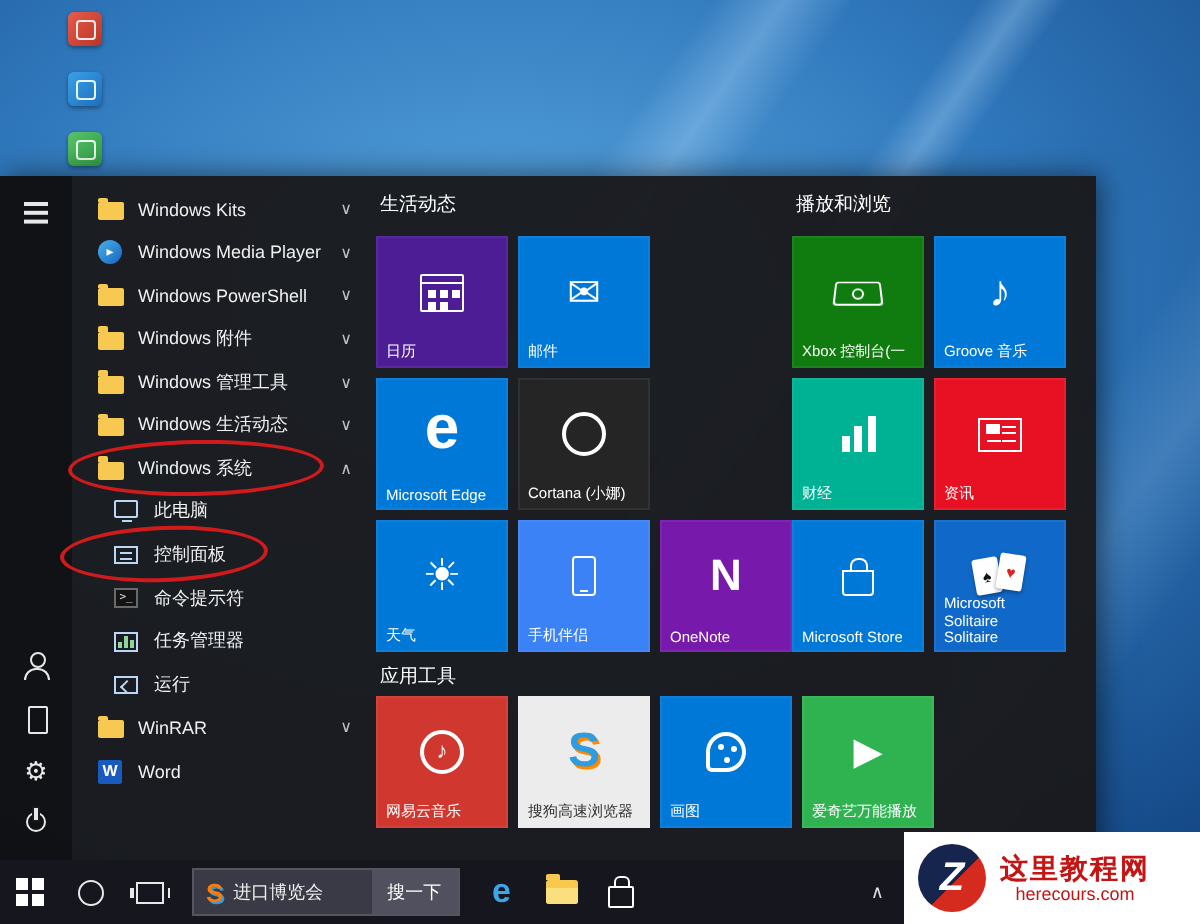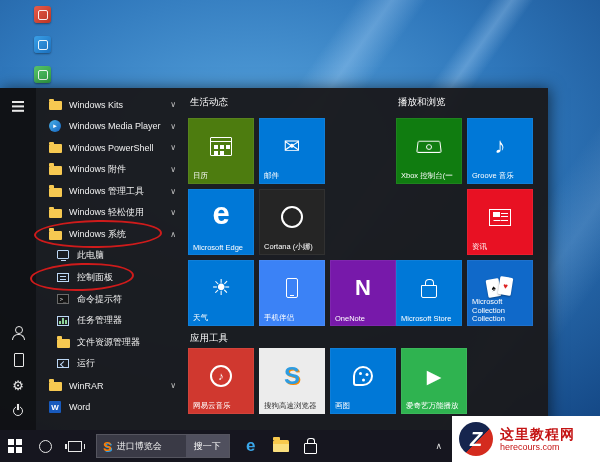--- a/index.html
+++ b/index.html
@@ -154,21 +154,21 @@
   .tray-expand { position:absolute; right:158px; top:0; height:32px; display:flex; align-items:center;
                  color:#ddd; font-size:9px; }
 
   
   #watermark { position:absolute; right:0; bottom:0; width:148px; height:46px; background:#fff; z-index:10;
                display:flex; align-items:center; gap:7px; padding:0 7px; }
   .wm-logo { width:34px; height:34px; border-radius:50%; flex:none;
              background:linear-gradient(135deg,#16254e 55%, #d42b1e 55%);
              display:flex; align-items:center; justify-content:center;
              color:#fff; font-weight:bold; font-style:italic; font-size:20px; }
-  .wm-text { display:flex; flex-direction:column; line-height:1.15; }
+  .wm-text { display:flex; flex-direction:column; line-height:1.15;text-align:center; }
   .wm-name { color:#c41414; font-size:14px; font-weight:bold; letter-spacing:1px; }
   .wm-domain { color:#c41414; font-size:9px; }
 </style>
 </head>
 <body>
 
 <div id="canvas">
 
   <div class="bg"></div>
   <div class="beam b1"></div>
@@ -221,21 +221,21 @@
         <span class="ali">
             <span class="ali-folder"></span>
           </span>
         <span>Windows 管理工具</span>
         <span class="chev">∨</span>
       </div>
       <div class="app-row">
         <span class="ali">
             <span class="ali-folder"></span>
           </span>
-        <span>Windows 轻松使用</span>
+        <span>Windows 生活动态</span>
         <span class="chev">∨</span>
       </div>
       <div class="app-row">
         <span class="ali">
             <span class="ali-folder"></span>
           </span>
         <span>Windows 系统</span>
         <span class="chev">∧</span>
       </div>
       <div class="app-row sub">
@@ -258,26 +258,20 @@
       </div>
       <div class="app-row sub">
         <span class="ali">
             <span class="ali-taskmgr">
               <i></i>
               <i></i>
               <i></i>
             </span>
           </span>
         <span>任务管理器</span>
-      </div>
-      <div class="app-row sub">
-        <span class="ali">
-            <span class="ali-folder"></span>
-          </span>
-        <span>文件资源管理器</span>
       </div>
       <div class="app-row sub">
         <span class="ali">
             <span class="ali-run"></span>
           </span>
         <span>运行</span>
       </div>
       <div class="app-row">
         <span class="ali">
             <span class="ali-folder"></span>
@@ -291,21 +285,21 @@
           </span>
         <span>Word</span>
       </div>
     </div>
 
     <div class="tiles">
       <span class="group-header" style="left:4px;top:8px">生活动态</span>
       <span class="group-header" style="left:212px;top:8px">播放和浏览</span>
       <span class="group-header" style="left:4px;top:244px">应用工具</span>
 
-      <div class="tile" style="left: 2px; top: 30px; background: #4d7c0f;">
+      <div class="tile" style="left: 2px; top: 30px; background: #4c1d95;">
         <span class="ticon">
             <span class="ticon-calendar"></span>
           </span>
         <span class="label">日历</span>
       </div>
       <div class="tile" style="left: 73px; top: 30px; background: rgb(0, 120, 215);">
         <span class="ticon g-mail">✉</span>
         <span class="label">邮件</span>
       </div>
       <div class="tile" style="left: 2px; top: 101px; background: rgb(0, 120, 215);">
@@ -336,40 +330,50 @@
       <div class="tile" style="left: 210px; top: 30px; background: rgb(16, 124, 16);">
         <span class="ticon">
             <span class="ticon-xbox"></span>
           </span>
         <span class="label">Xbox 控制台(一</span>
       </div>
       <div class="tile" style="left: 281px; top: 30px; background: rgb(0, 120, 215);">
         <span class="ticon g-groove">♪</span>
         <span class="label">Groove 音乐</span>
       </div>
+      <div class="tile" style="left: 210px; top: 101px; background: rgb(0, 178, 148);">
+        <span class="ticon">
+            <span class="ticon-finance">
+              <i></i>
+              <i></i>
+              <i></i>
+            </span>
+          </span>
+        <span class="label">财经</span>
+      </div>
       <div class="tile" style="left: 281px; top: 101px; background: rgb(232, 17, 35);">
         <span class="ticon">
             <span class="ticon-news"></span>
           </span>
         <span class="label">资讯</span>
       </div>
       <div class="tile" style="left: 210px; top: 172px; background: rgb(0, 120, 215);">
         <span class="ticon">
             <span class="ticon-store"></span>
           </span>
         <span class="label">Microsoft Store</span>
       </div>
       <div class="tile wrap" style="left: 281px; top: 172px; background: rgb(16, 105, 201);">
         <span class="ticon">
           <span class="ticon-solitaire">
             <span class="card c1">♠</span>
             <span class="card c2">♥</span>
           </span>
         </span>
-        <span class="label">Microsoft Collection Collection</span>
+        <span class="label">Microsoft Solitaire Solitaire</span>
       </div>
 
       <div class="tile" style="left: 2px; top: 260px; background: rgb(208, 56, 47);">
         <span class="ticon">
             <span class="ticon-netease">♪</span>
           </span>
         <span class="label">网易云音乐</span>
       </div>
       <div class="tile light" style="left: 73px; top: 260px; background: rgb(236, 236, 236);">
         <span class="ticon g-sogou">S</span>

